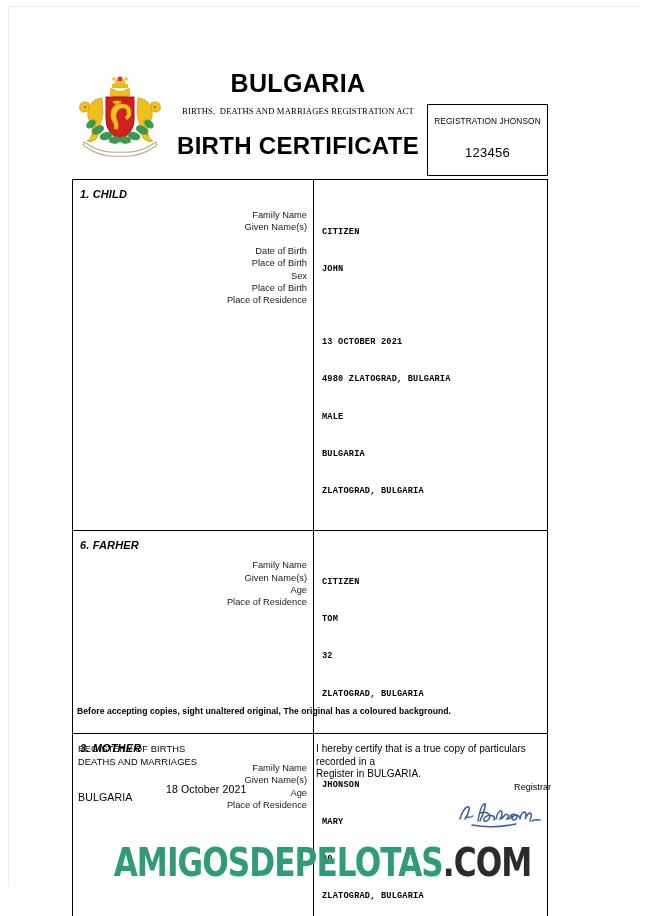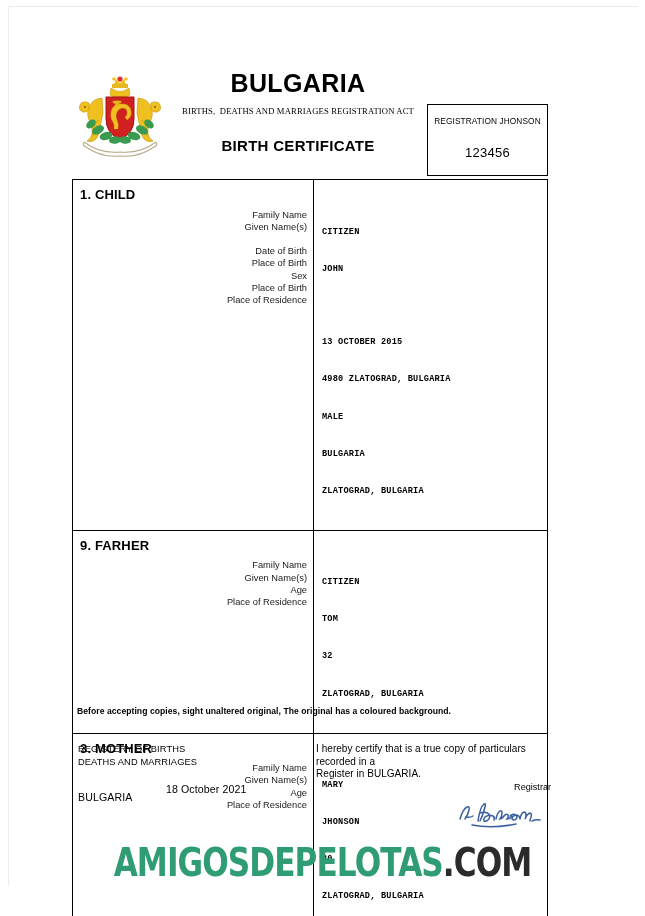--- a/index.html
+++ b/index.html
@@ -66,21 +66,21 @@
   .doc-act {
     margin-top: 8px;
     font-size: 8.6px;
     letter-spacing: 0.15px;
     white-space: pre;
     line-height: 11px;
     font-family: Liberation Serif, serif;
   }
   .doc-type {
     margin-top: 17px;
-    font-size: 15px;
+    font-size: 24px;
     font-weight: bold;
     letter-spacing: 0.3px;
     line-height: 23px;
   }
 
   .regbox {
     position: absolute;
     left: 427px; top: 46px;
     width: 121px; height: 72px;
     border: 1.4px solid #000;
@@ -120,24 +120,25 @@
     box-sizing: border-box;
     padding: 7px 6px 8px 7px;
     position: relative;
   }
   .sec-right {
     flex: 1 1 auto;
     box-sizing: border-box;
     padding: 7px 6px 8px 8px;
   }
   .sec-title {
-    font-size: 13px;
+    font-size: 11px;
     font-weight: bold;
     letter-spacing: 0.15px;
     line-height: 15px;
+    font-style: italic;
   }
   .labels {
     text-align: right;
     font-size: 9.3px;
     line-height: 12.4px;
     color: #1a1a1a;
   }
   .labels .lbl { display: block; }
   .labels .gap { display: block; height: 11px; }
   .labels.pull-up { margin-top: -15px; }
@@ -334,32 +335,32 @@
           <span class="lbl">Sex</span>
           <span class="lbl">Place of Birth</span>
           <span class="lbl">Place of Residence</span>
         </div>
       </div>
       <div class="sec-right">
         <div class="values">
           <span class="val">CITIZEN</span>
           <span class="val">JOHN</span>
           <span class="gap"></span>
-          <span class="val">13 OCTOBER 2015</span>
+          <span class="val">13 OCTOBER 2021</span>
           <span class="val">4980 ZLATOGRAD, BULGARIA</span>
           <span class="val">MALE</span>
           <span class="val">BULGARIA</span>
           <span class="val">ZLATOGRAD, BULGARIA</span>
         </div>
       </div>
     </div>
 
     <div class="section sec-father">
       <div class="sec-left">
-        <div class="sec-title">9. FARHER</div>
+        <div class="sec-title">6. FARHER</div>
         <div class="labels pull-up">
           <span class="lbl">Family Name</span>
           <span class="lbl">Given Name(s)</span>
           <span class="lbl">Age</span>
           <span class="lbl">Place of Residence</span>
         </div>
       </div>
       <div class="sec-right">
         <div class="values">
           <span class="val">CITIZEN</span>
@@ -375,22 +376,22 @@
         <div class="sec-title">3. MOTHER</div>
         <div class="labels pull-up">
           <span class="lbl">Family Name</span>
           <span class="lbl">Given Name(s)</span>
           <span class="lbl">Age</span>
           <span class="lbl">Place of Residence</span>
         </div>
       </div>
       <div class="sec-right">
         <div class="values">
+          <span class="val">JHONSON</span>
           <span class="val">MARY</span>
-          <span class="val">JHONSON</span>
           <span class="val">30</span>
           <span class="val">ZLATOGRAD, BULGARIA</span>
         </div>
       </div>
     </div>
 
   </div>
 
   <div class="footer">
     <div class="footer-warning">Before accepting copies, sight unaltered original, The original has a coloured background.</div>

